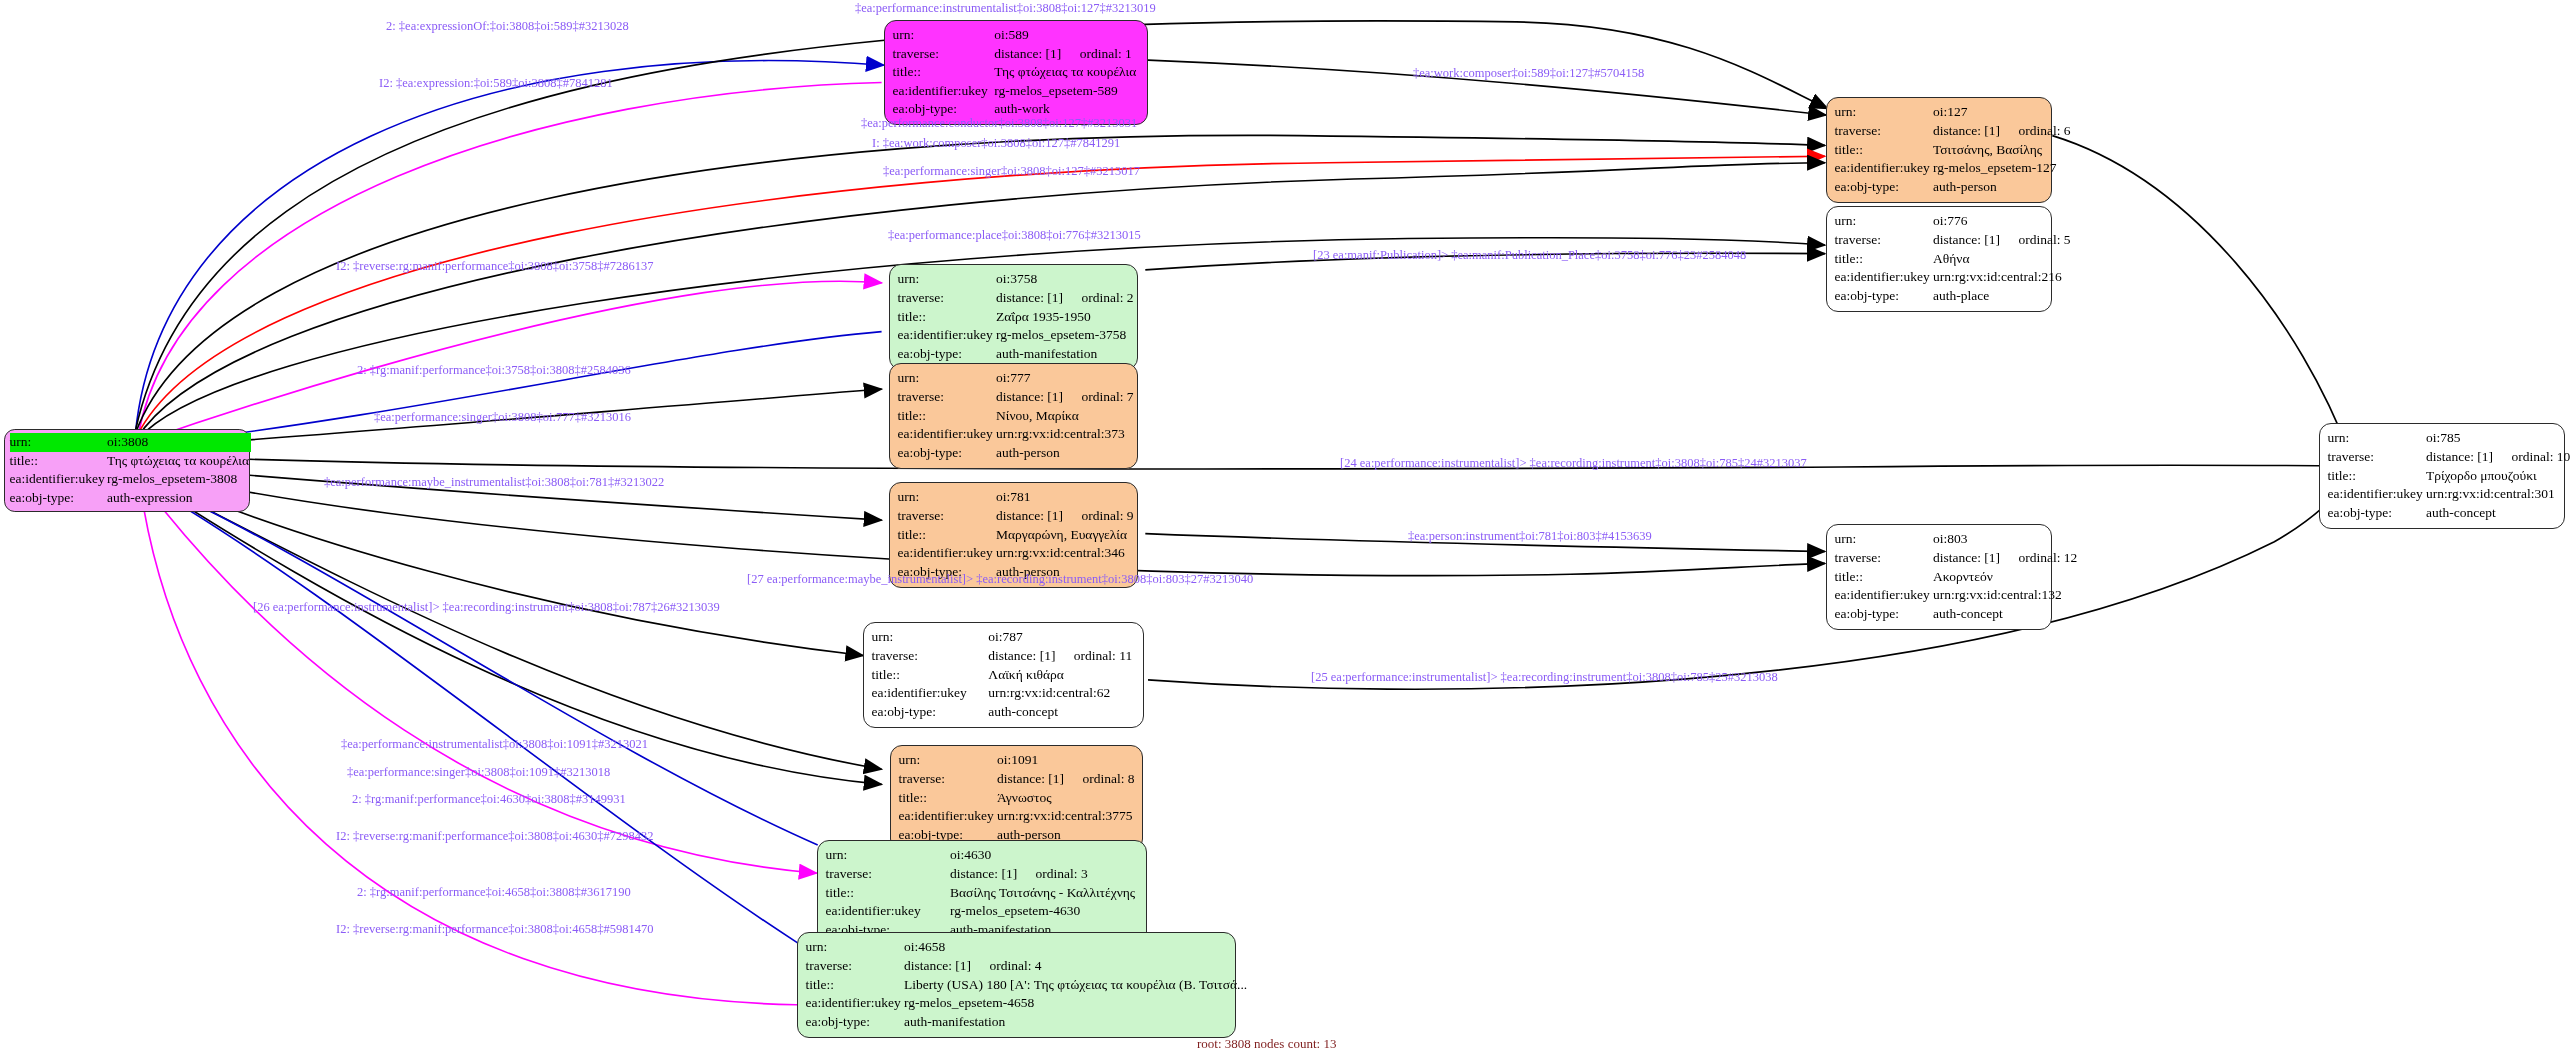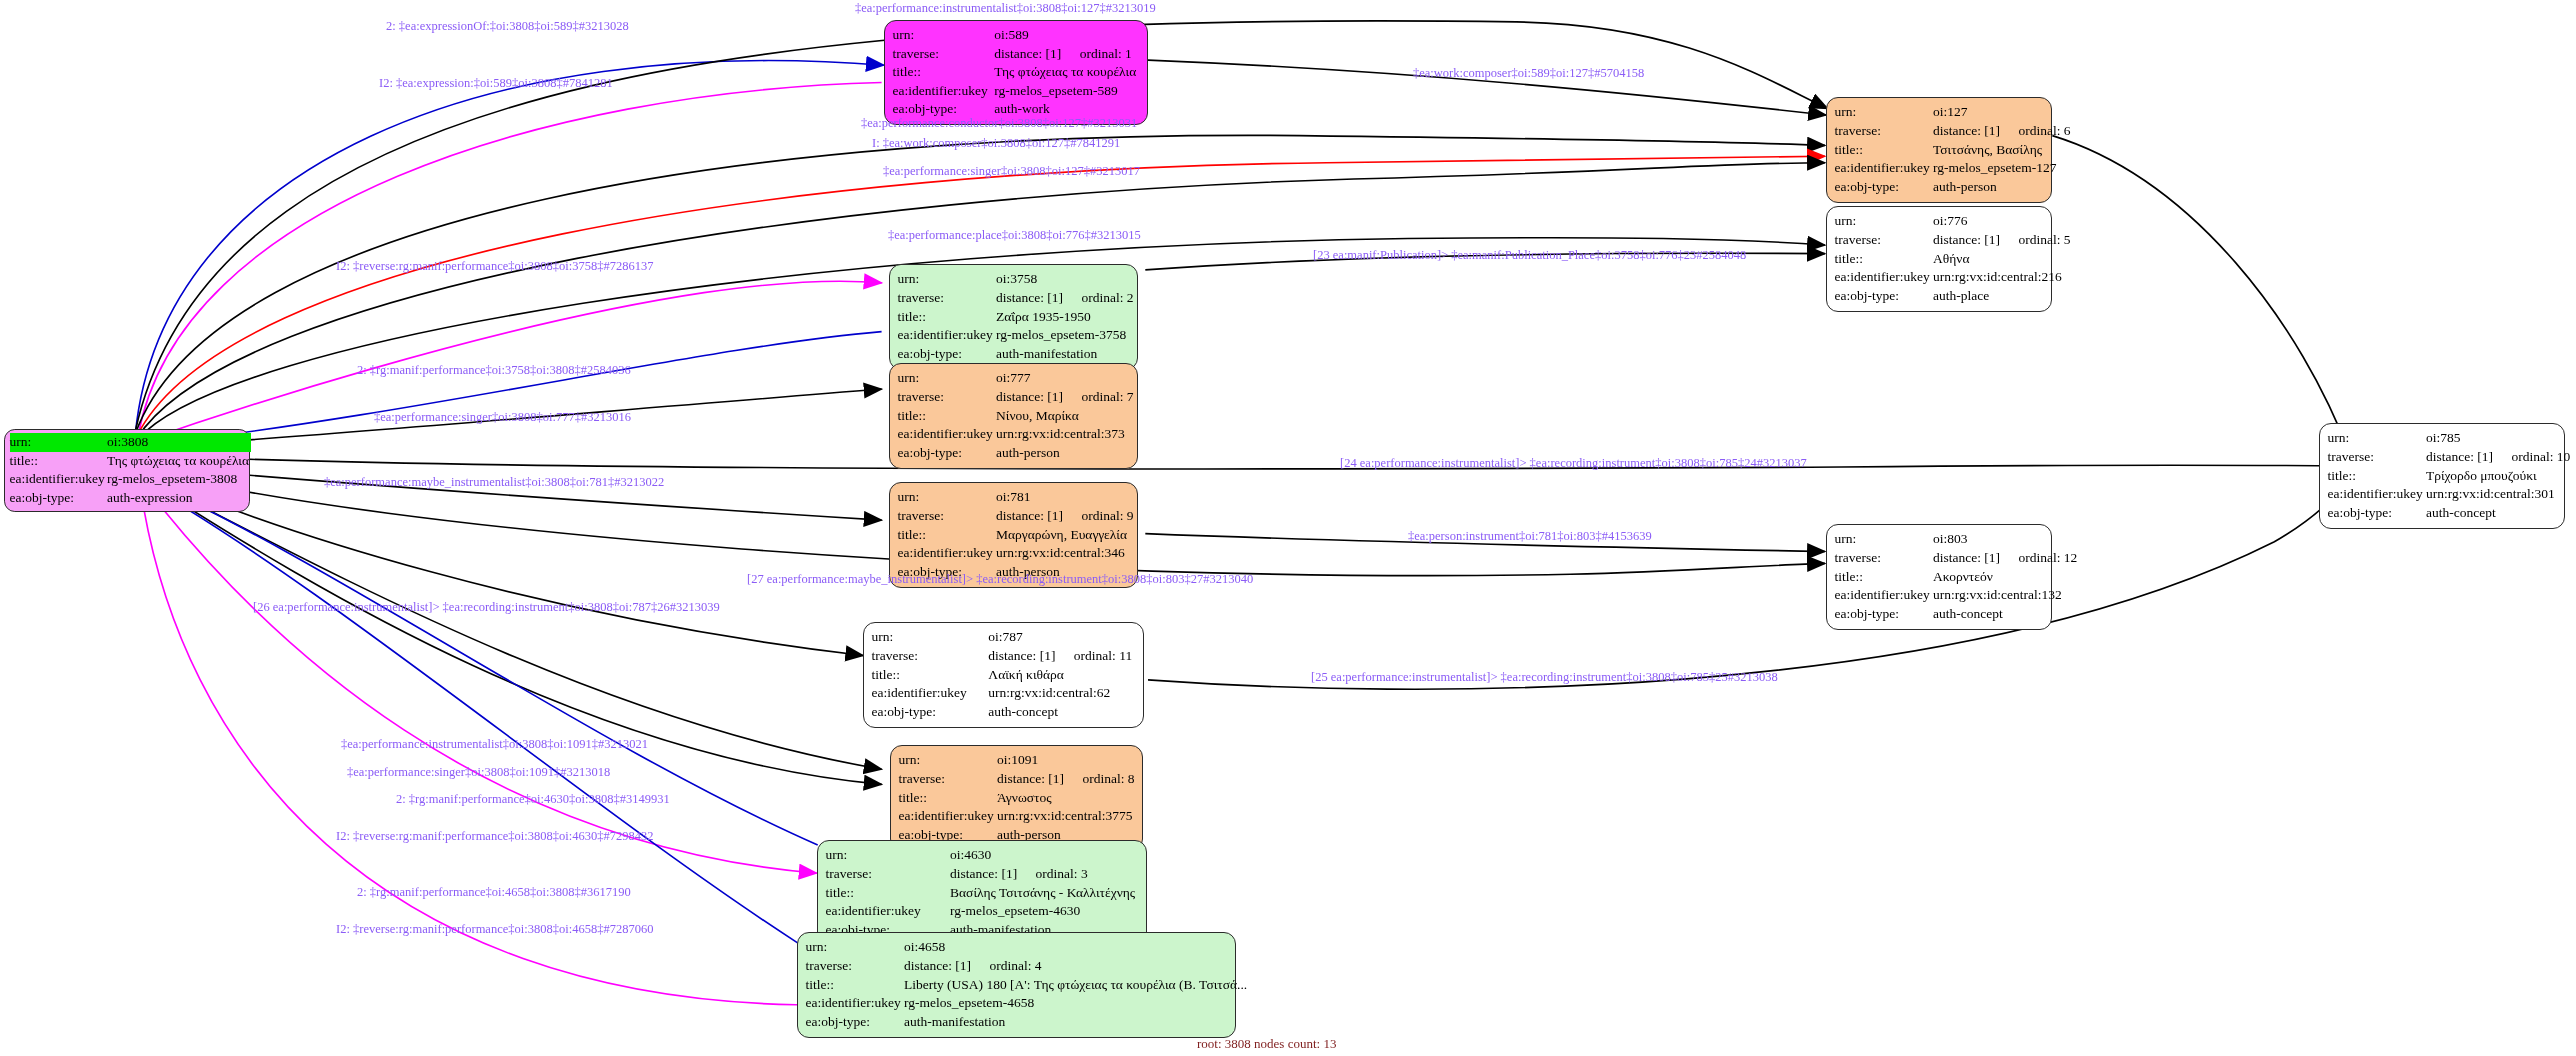--- a/index.html
+++ b/index.html
@@ -486,21 +486,21 @@
   <div class="edge-label" style="left:1313px;top:248px;">[23 ea:manif:Publication]&gt; ‡ea:manif:Publication_Place‡oi:3758‡oi:776‡23#2584048</div>
   <div class="edge-label" style="left:374px;top:410px;">‡ea:performance:singer‡oi:3808‡oi:777‡#3213016</div>
   <div class="edge-label" style="left:1294px;top:456px;padding-left:46px;">[24 ea:performance:instrumentalist]&gt; ‡ea:recording:instrument‡oi:3808‡oi:785‡24#3213037</div>
   <div class="edge-label" style="left:324px;top:475px;">‡ea:performance:maybe_instrumentalist‡oi:3808‡oi:781‡#3213022</div>
   <div class="edge-label" style="left:1408px;top:529px;">‡ea:person:instrument‡oi:781‡oi:803‡#4153639</div>
   <div class="edge-label" style="left:747px;top:572px;">[27 ea:performance:maybe_instrumentalist]&gt; ‡ea:recording:instrument‡oi:3808‡oi:803‡27#3213040</div>
   <div class="edge-label" style="left:253px;top:600px;">[26 ea:performance:instrumentalist]&gt; ‡ea:recording:instrument‡oi:3808‡oi:787‡26#3213039</div>
   <div class="edge-label" style="left:1292px;top:670px;padding-left:19px;">[25 ea:performance:instrumentalist]&gt; ‡ea:recording:instrument‡oi:3808‡oi:785‡25#3213038</div>
   <div class="edge-label" style="left:341px;top:737px;">‡ea:performance:instrumentalist‡oi:3808‡oi:1091‡#3213021</div>
   <div class="edge-label" style="left:347px;top:765px;">‡ea:performance:singer‡oi:3808‡oi:1091‡#3213018</div>
-  <div class="edge-label" style="left:352px;top:792px;margin-left:44px;">2: ‡rg:manif:performance‡oi:4630‡oi:3808‡#3149931</div>
+  <div class="edge-label" style="left:352px;top:792px;">2: ‡rg:manif:performance‡oi:4630‡oi:3808‡#3149931</div>
   <div class="edge-label" style="left:336px;top:829px;">I2: ‡reverse:rg:manif:performance‡oi:3808‡oi:4630‡#7298432</div>
   <div class="edge-label" style="left:357px;top:885px;">2: ‡rg:manif:performance‡oi:4658‡oi:3808‡#3617190</div>
-  <div class="edge-label" style="left:336px;top:922px;">I2: ‡reverse:rg:manif:performance‡oi:3808‡oi:4658‡#7287060</div>
+  <div class="edge-label" style="left:336px;top:922px;">I2: ‡reverse:rg:manif:performance‡oi:3808‡oi:4658‡#5981470</div>
 
   <div class="footer" style="left:1197px;top:1036px;">root: 3808 nodes count: 13</div>
 
 </div>
 
 
 </body></html>

